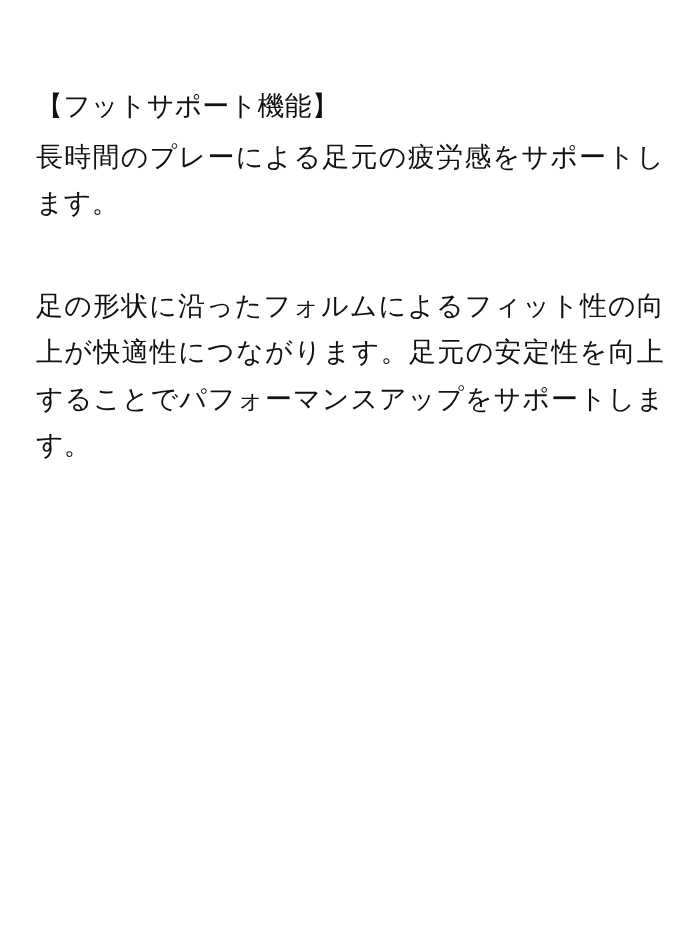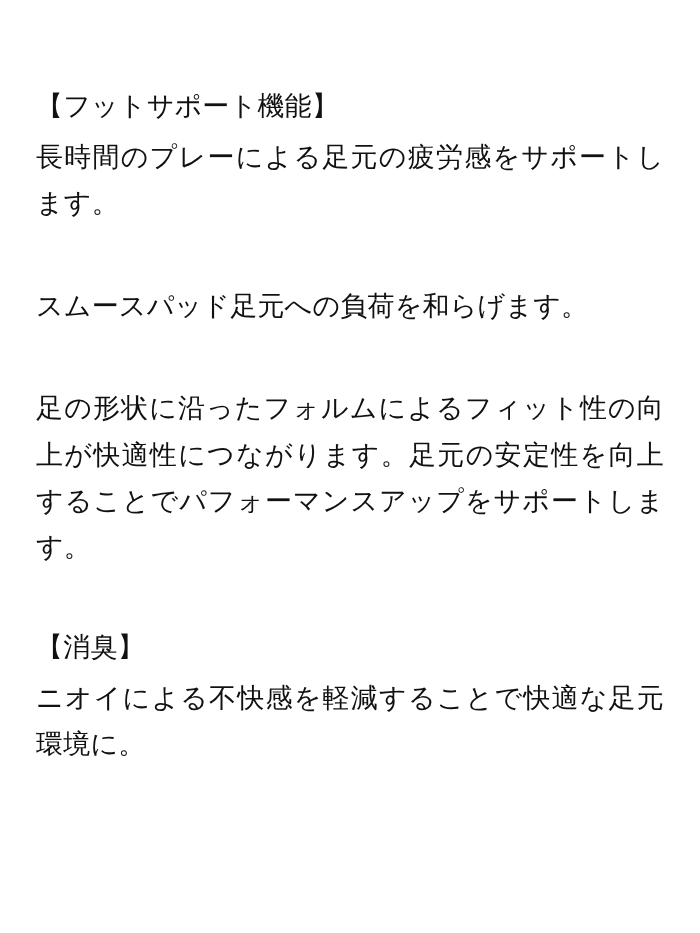--- a/index.html
+++ b/index.html
@@ -50,25 +50,20 @@
 <body>
 
 <div class="page">
 
   <div class="section">
     <p class="heading">【フットサポート機能】</p>
     <p class="body-text">長時間のプレーによる足元の疲労感をサポートします。</p>
   </div>
 
   <div class="section">
-    <p class="body-text">スムースパッド足元への負荷を和らげます。</p>
   </div>
 
   <div class="section">
     <p class="body-text">足の形状に沿ったフォルムによるフィット性の向上が快適性につながります。足元の安定性を向上することでパフォーマンスアップをサポートします。</p>
   </div>
 
-  <div class="section">
-    <p class="heading">【消臭】</p>
-    <p class="body-text">ニオイによる不快感を軽減することで快適な足元環境に。</p>
-  </div>
 
 </div>
 
 </body></html>

